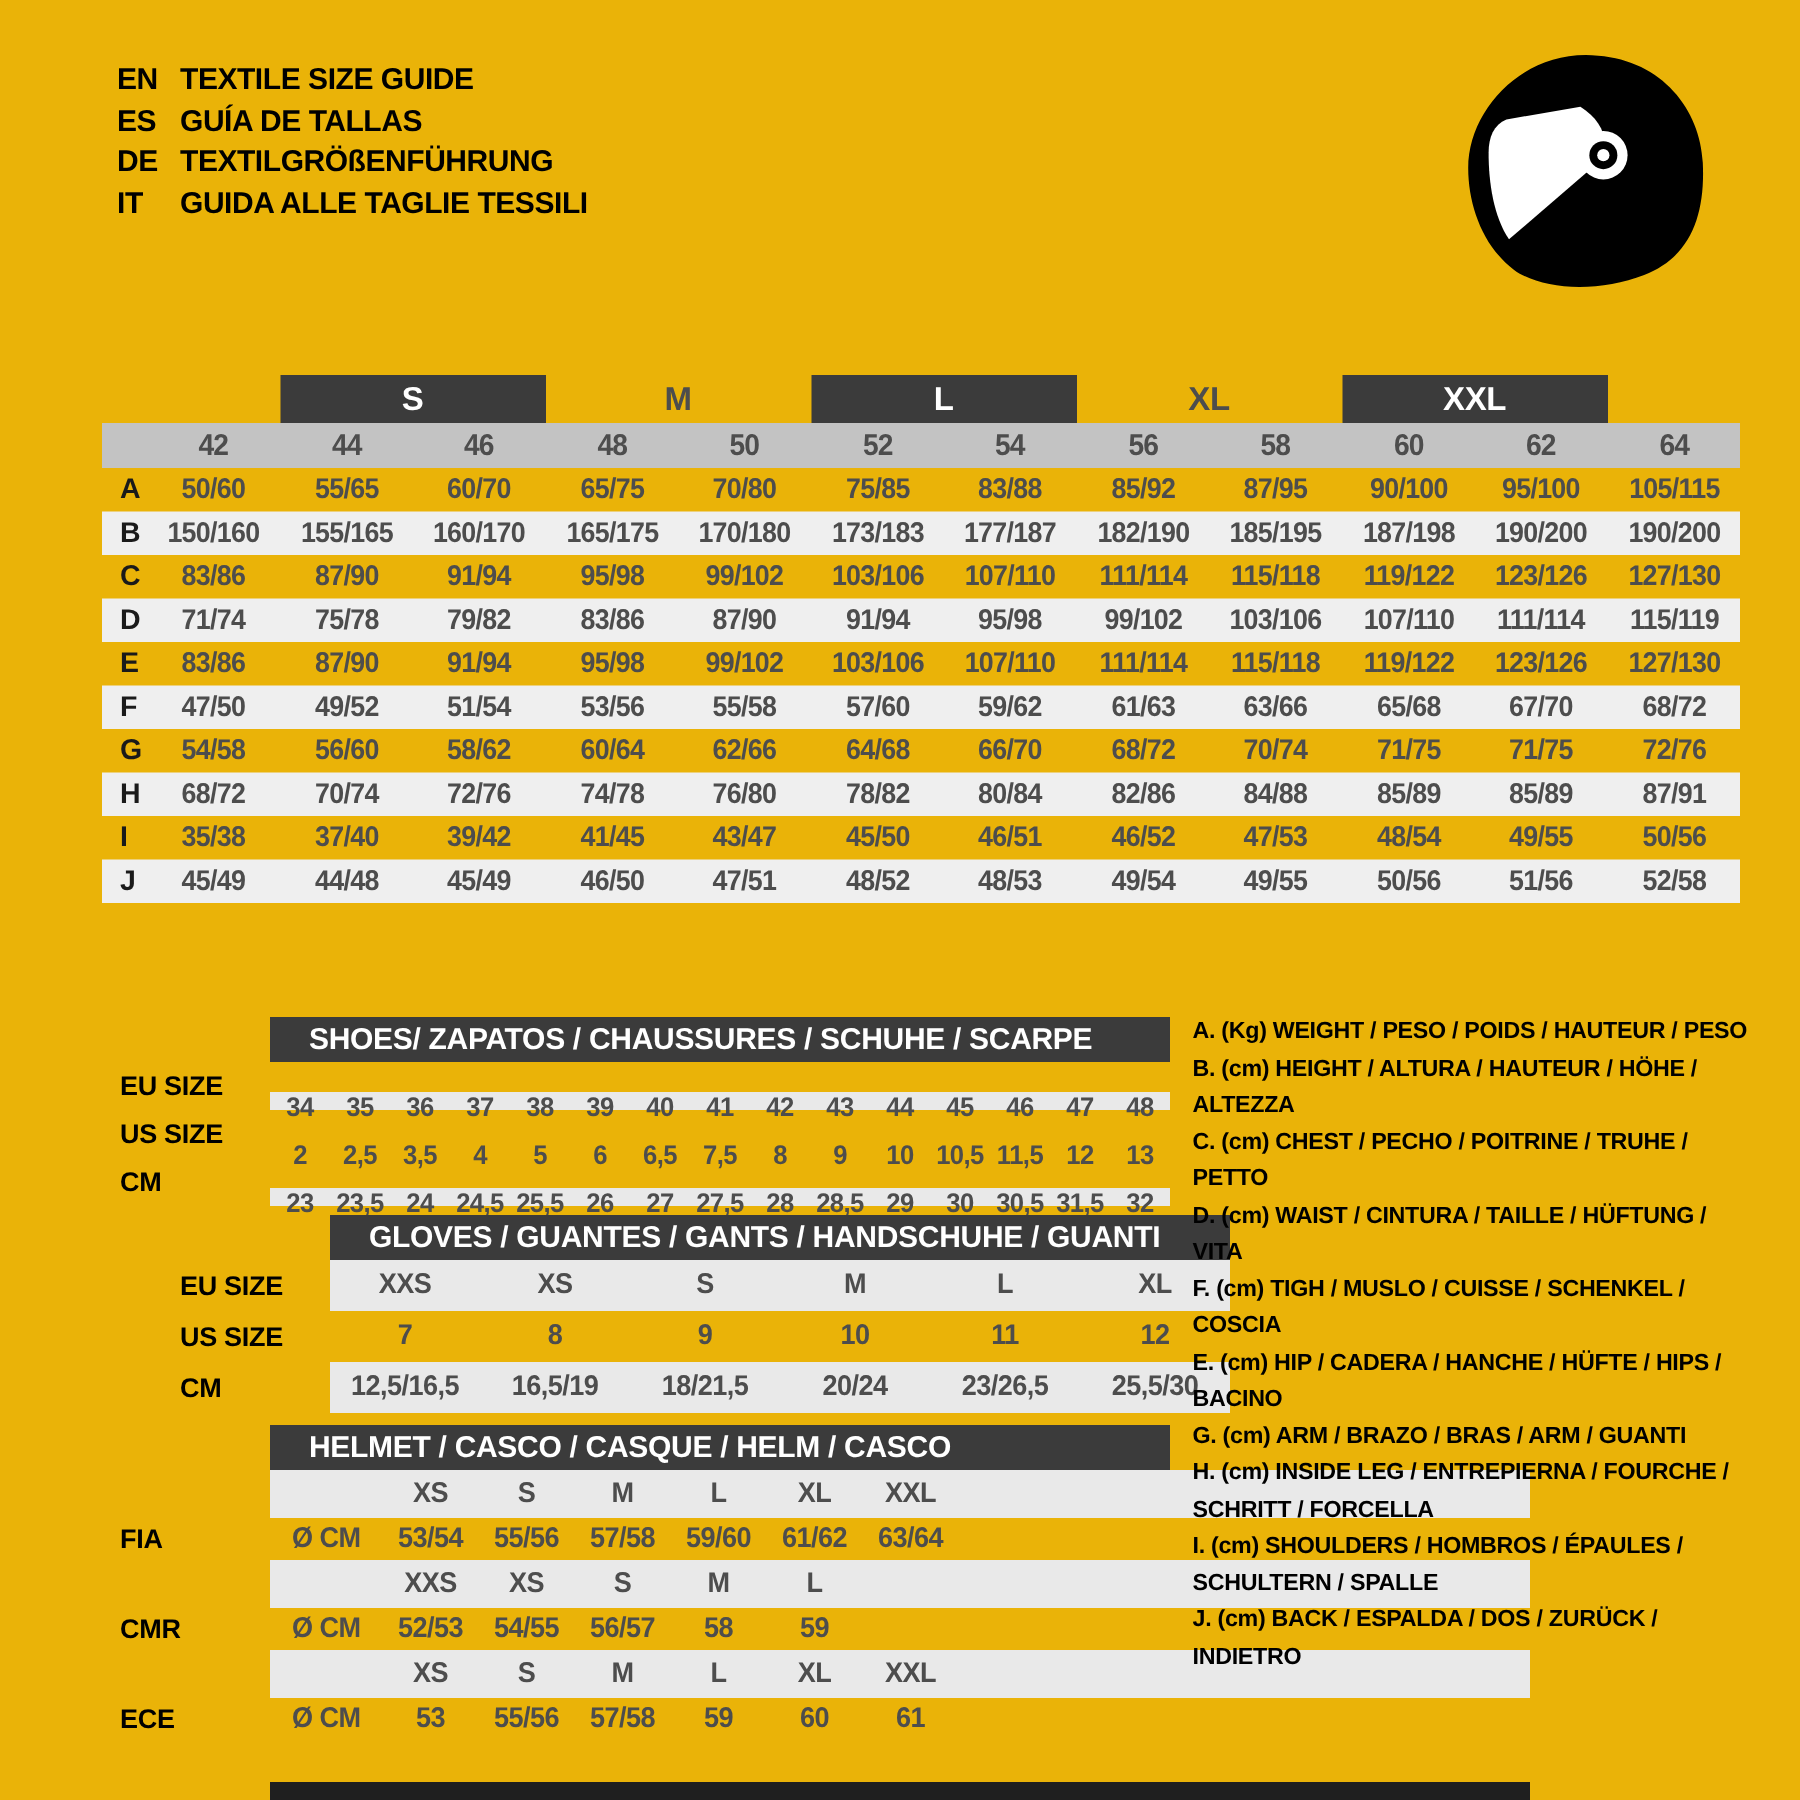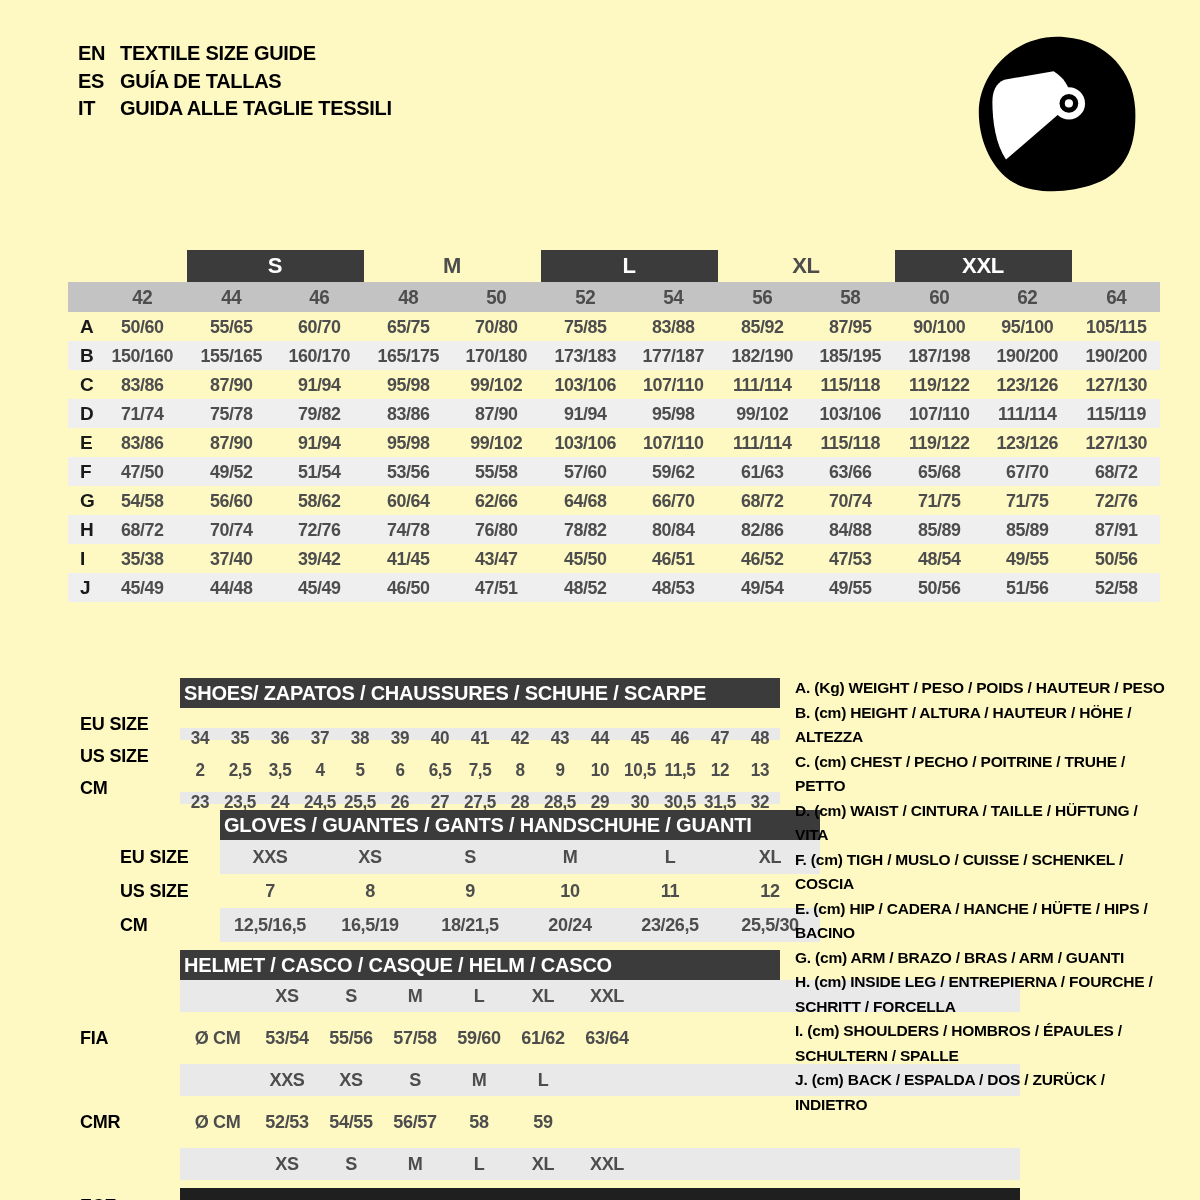--- a/index.html
+++ b/index.html
@@ -1,16 +1,16 @@
 <!DOCTYPE html>
 <html><head>
 <meta charset="utf-8">
 <style>
   html,body{margin:0;padding:0;background:#fff;}
-  .sheet{position:relative;width:1200px;height:1200px;background:#fef9c3;overflow:hidden;
+  .sheet{position:relative;width:1200px;height:1200px;background:#eab308;overflow:hidden;
          font-family:"Liberation Sans","DejaVu Sans",sans-serif;color:#000;}
 
   
   .lang{position:absolute;left:78px;top:40px;font-size:20px;font-weight:700;letter-spacing:-0.3px;}
   .lang-row{display:flex;line-height:27.5px;}
   .lang-code{width:42px;}
 
   
   .helmet-ic{position:absolute;left:972px;top:32px;width:170px;height:165px;}
 
@@ -28,25 +28,25 @@
   .rl{padding-left:12px;color:#1a1a1a;}
   .zebra{background:#efefef;}
 
   
   .sub{position:absolute;left:80px;}
   #shoes-block{top:678px;}
   #gloves-block{top:810px;margin-left:40px;}
   #helmet-block{top:950px;}
   .sub-title{margin-left:100px;width:600px;height:30px;background:#3b3b3b;color:#fff;
              font-weight:700;font-size:20px;letter-spacing:-0.2px;display:flex;align-items:center;
-             padding-left:4px;box-sizing:border-box;white-space:nowrap;}
+             padding-left:26px;box-sizing:border-box;white-space:nowrap;}
   .srow{display:flex;align-items:stretch;}
   #shoes-block .srow{height:32px;}
   #gloves-block .srow{height:34px;}
-  .hrow{height:52px;}
+  .hrow{height:28px;}
   .hrow.bandrow{height:32px;}
   .slabel{width:100px;display:flex;align-items:center;font-size:18px;font-weight:700;color:#000;letter-spacing:-0.2px;}
   .sband{display:grid;align-items:center;}
   .g15{grid-template-columns:repeat(15,40px);width:600px;margin-top:20px;}
   .g6{grid-template-columns:repeat(6,100px);width:600px;}
   .gh{grid-template-columns:75px repeat(6,64px);width:840px;}
   .band-bg{background:#e9e9e9;}
   .scell{text-align:center;font-size:19px;font-weight:700;color:#4d4d4d;letter-spacing:-0.4px;transform:scaleX(.95);white-space:nowrap;}
   #shoes-block .scell{font-size:18px;}
 
@@ -63,20 +63,24 @@
 <div class="sheet">
 
   <div class="lang">
     <div class="lang-row">
       <div class="lang-code">EN</div>
       <div class="lang-title">TEXTILE SIZE GUIDE</div>
     </div>
     <div class="lang-row">
       <div class="lang-code">ES</div>
       <div class="lang-title">GUÍA DE TALLAS</div>
+    </div>
+    <div class="lang-row">
+      <div class="lang-code">DE</div>
+      <div class="lang-title">TEXTILGRÖßENFÜHRUNG</div>
     </div>
     <div class="lang-row">
       <div class="lang-code">IT</div>
       <div class="lang-title">GUIDA ALLE TAGLIE TESSILI</div>
     </div>
   </div>
 
   <div class="helmet-ic">
     <svg width="170" height="165" viewBox="0 0 100 97" aria-hidden="true">
       <path d="M55 3 C80 5 95 24 96 45 C97 66 91 82 73 89 C55 96 33 95 22 87 C10 78 4 62 4 47 C4 24 26 0 55 3 Z" fill="#000"></path>

